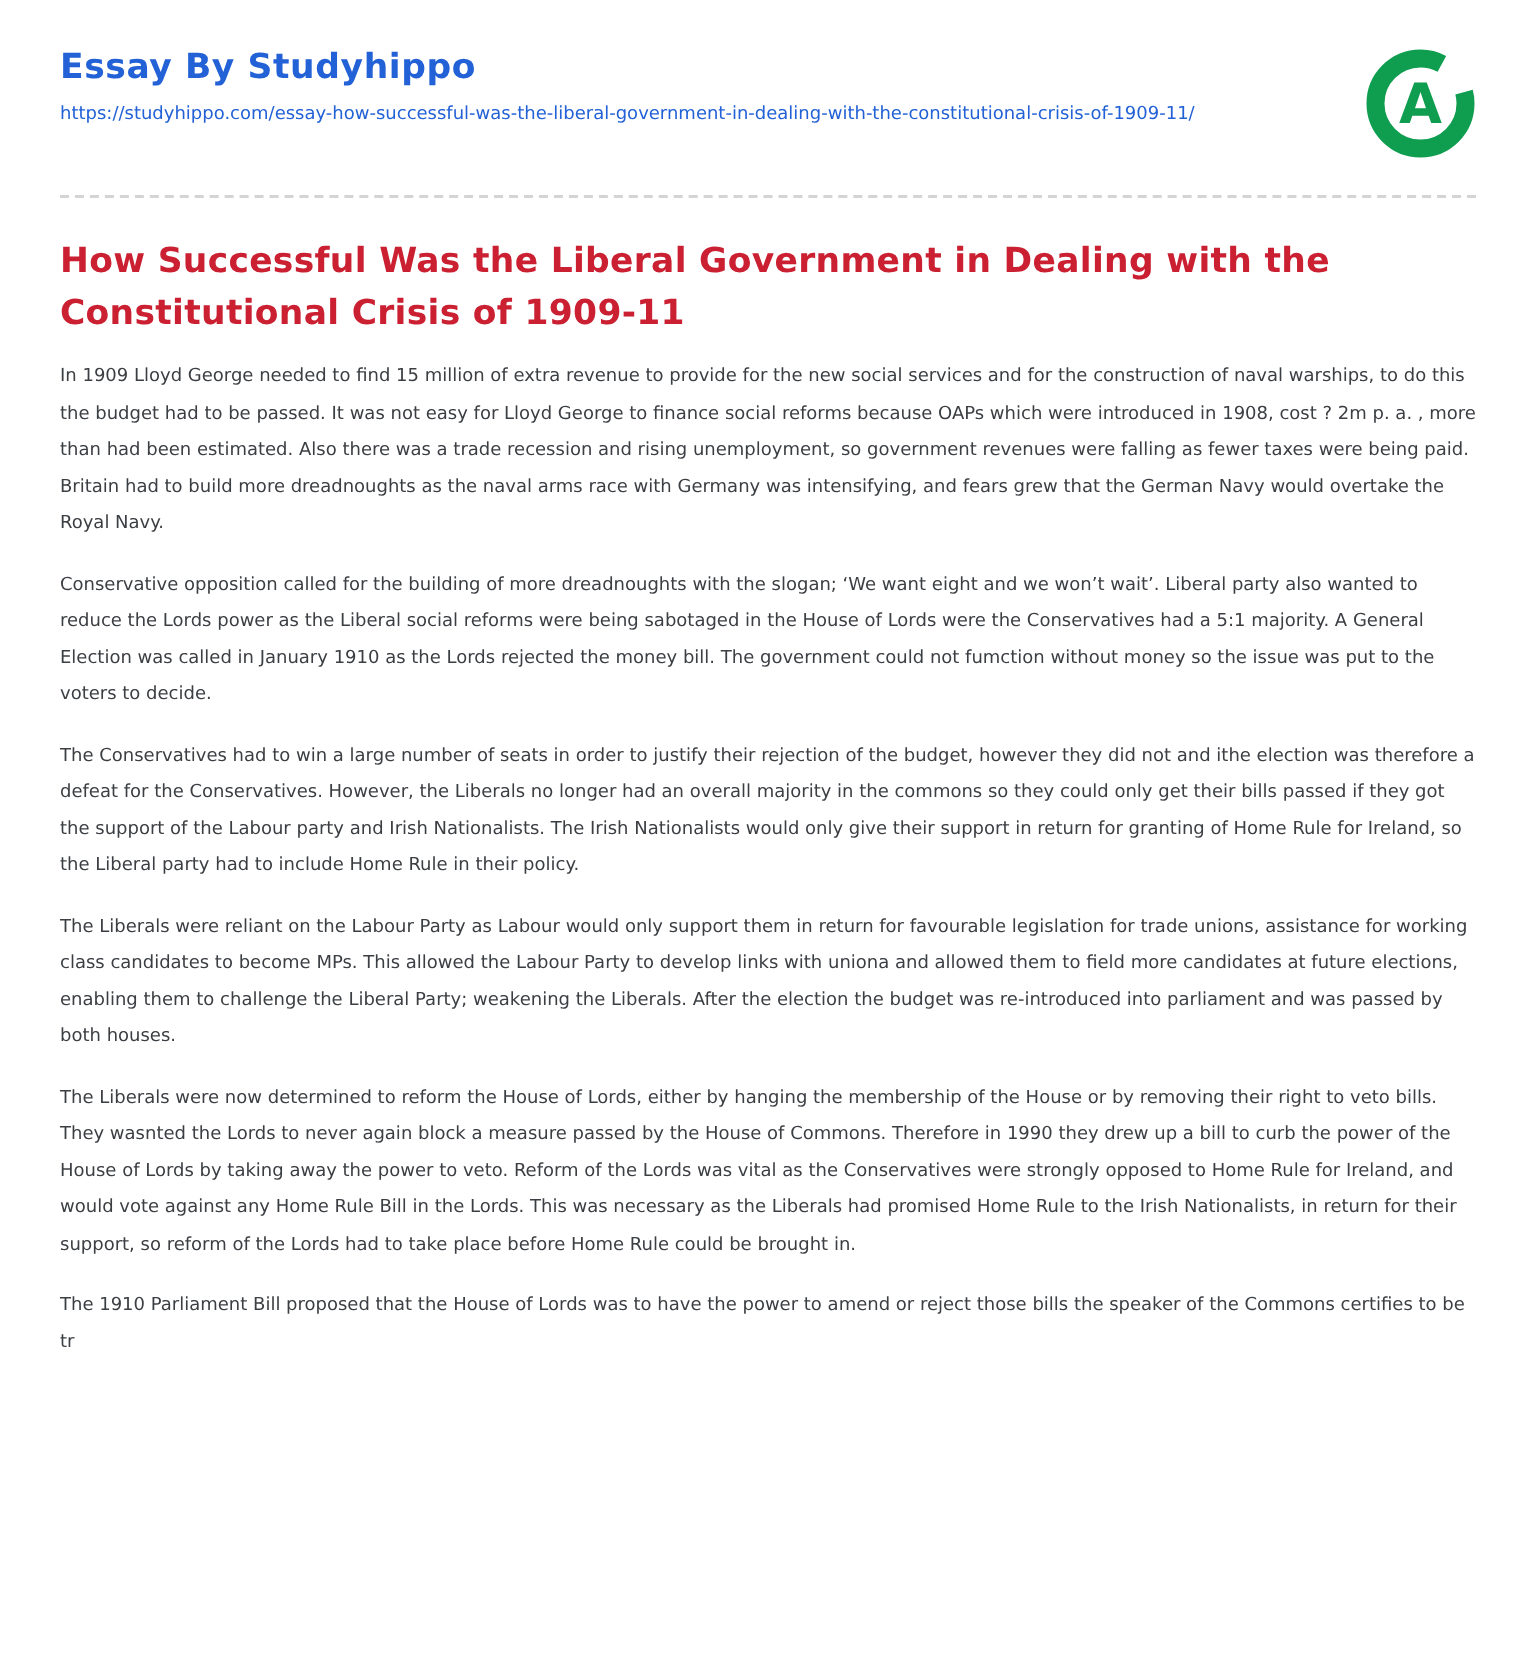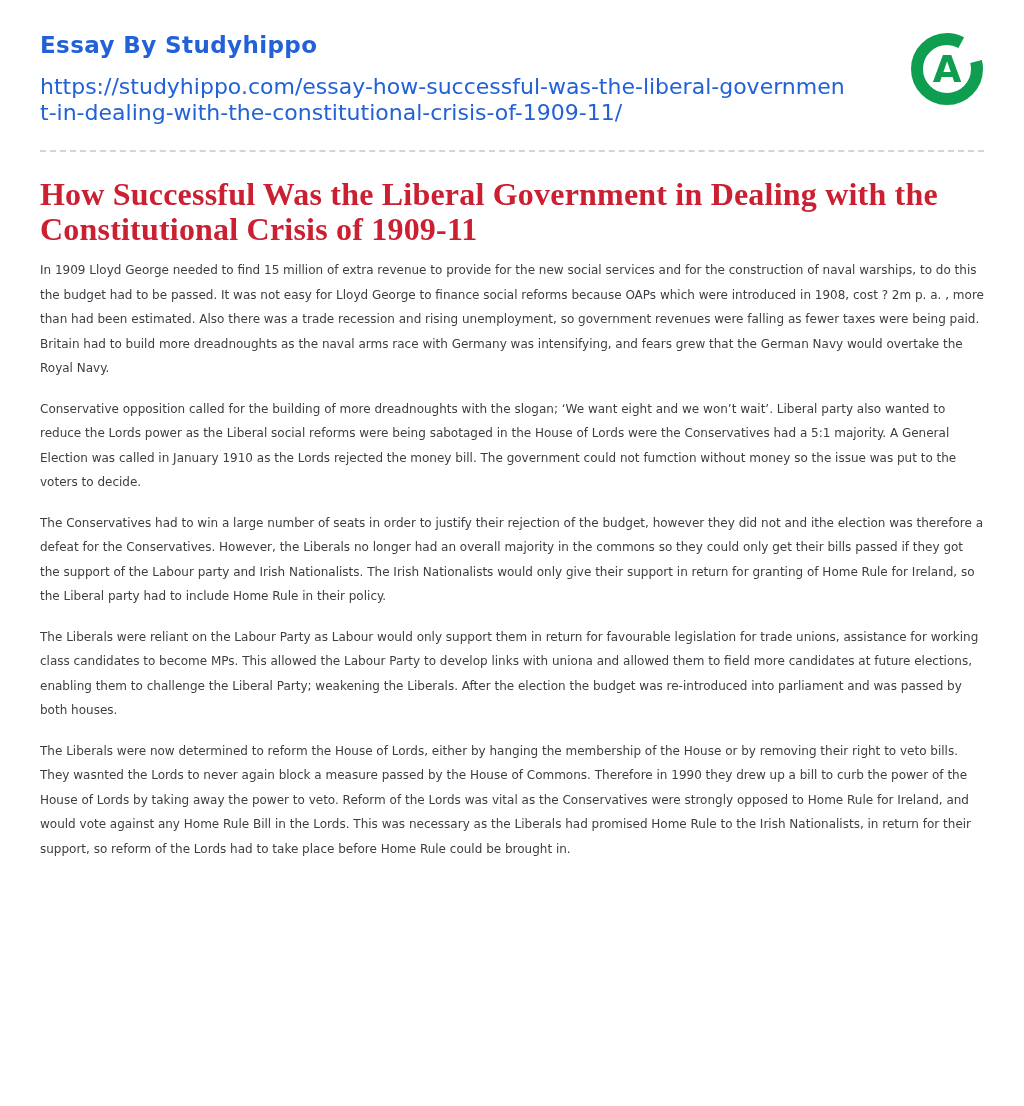--- a/index.html
+++ b/index.html
@@ -15,49 +15,48 @@
   .header-row {
     display: flex;
     justify-content: space-between;
     align-items: flex-start;
   }
   .site-title {
     color: var(--brand-blue);
     font-size: 23px;
     font-weight: bold;
     letter-spacing: 0.4px;
-    margin-bottom: 16px;
+    margin-bottom: 4px;
   }
   .essay-url {
     color: var(--brand-blue);
-    font-size: 22px;
+    font-size: 12px;
     line-height: 26px;
     max-width: 805px;
     word-break: break-all;
     cursor: pointer;
   }
   .logo-wrap {
     width: 74px;
     height: 74px;
     flex: 0 0 auto;
     margin-top: 0;
   }
   .divider {
     border: none;
     border-top: 2px dashed var(--divider-gray);
     margin: 24px 0 25px 0;
   }
   .essay-title {
     color: var(--title-red);
-    font-size: 32px;
+    font-size: 23px;
     line-height: 35px;
     font-weight: bold;
     letter-spacing: 0.2px;
     margin-bottom: 11px;
-    font-family: Liberation Serif, serif;
   }
   .essay-body p {
     color: var(--body-text);
     font-size: 12px;
     line-height: 24.5px;
     margin-bottom: 16px;
     text-align: left;
   }
 </style>
 </head>
@@ -81,16 +80,17 @@
   <hr class="divider">
 
   <main>
     <h1 class="essay-title">How Successful Was the Liberal Government in Dealing with the Constitutional Crisis of 1909-11</h1>
     <div class="essay-body">
         <p>In 1909 Lloyd George needed to find 15 million of extra revenue to provide for the new social services and for the construction of naval warships, to do this the budget had to be passed. It was not easy for Lloyd George to finance social reforms because OAPs which were introduced in 1908, cost ? 2m p. a. , more than had been estimated. Also there was a trade recession and rising unemployment, so government revenues were falling as fewer taxes were being paid. Britain had to build more dreadnoughts as the naval arms race with Germany was intensifying, and fears grew that the German Navy would overtake the Royal Navy.</p>
         <p>Conservative opposition called for the building of more dreadnoughts with the slogan; ‘We want eight and we won’t wait’. Liberal party also wanted to reduce the Lords power as the Liberal social reforms were being sabotaged in the House of Lords were the Conservatives had a 5:1 majority. A General Election was called in January 1910 as the Lords rejected the money bill. The government could not fumction without money so the issue was put to the voters to decide.</p>
         <p>The Conservatives had to win a large number of seats in order to justify their rejection of the budget, however they did not and ithe election was therefore a defeat for the Conservatives. However, the Liberals no longer had an overall majority in the commons so they could only get their bills passed if they got the support of the Labour party and Irish Nationalists. The Irish Nationalists would only give their support in return for granting of Home Rule for Ireland, so the Liberal party had to include Home Rule in their policy.</p>
         <p>The Liberals were reliant on the Labour Party as Labour would only support them in return for favourable legislation for trade unions, assistance for working class candidates to become MPs. This allowed the Labour Party to develop links with uniona and allowed them to field more candidates at future elections, enabling them to challenge the Liberal Party; weakening the Liberals. After the election the budget was re-introduced into parliament and was passed by both houses.</p>
         <p>The Liberals were now determined to reform the House of Lords, either by hanging the membership of the House or by removing their right to veto bills. They wasnted the Lords to never again block a measure passed by the House of Commons. Therefore in 1990 they drew up a bill to curb the power of the House of Lords by taking away the power to veto. Reform of the Lords was vital as the Conservatives were strongly opposed to Home Rule for Ireland, and would vote against any Home Rule Bill in the Lords. This was necessary as the Liberals had promised Home Rule to the Irish Nationalists, in return for their support, so reform of the Lords had to take place before Home Rule could be brought in.</p>
+        <p>The 1910 Parliament Bill proposed that the House of Lords was to have the power to amend or reject those bills the speaker of the Commons certifies to be tr</p>
       </div>
   </main>
 
 </div>
 
 </body></html>

